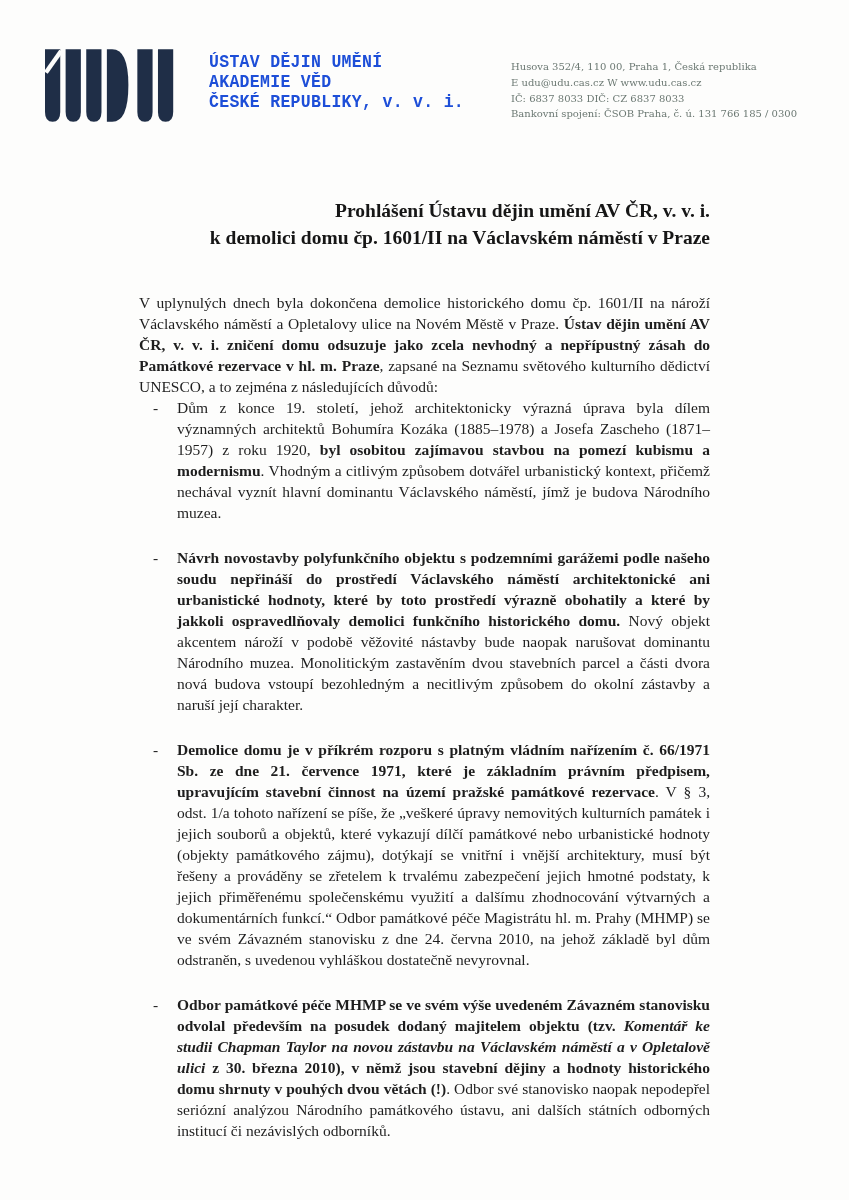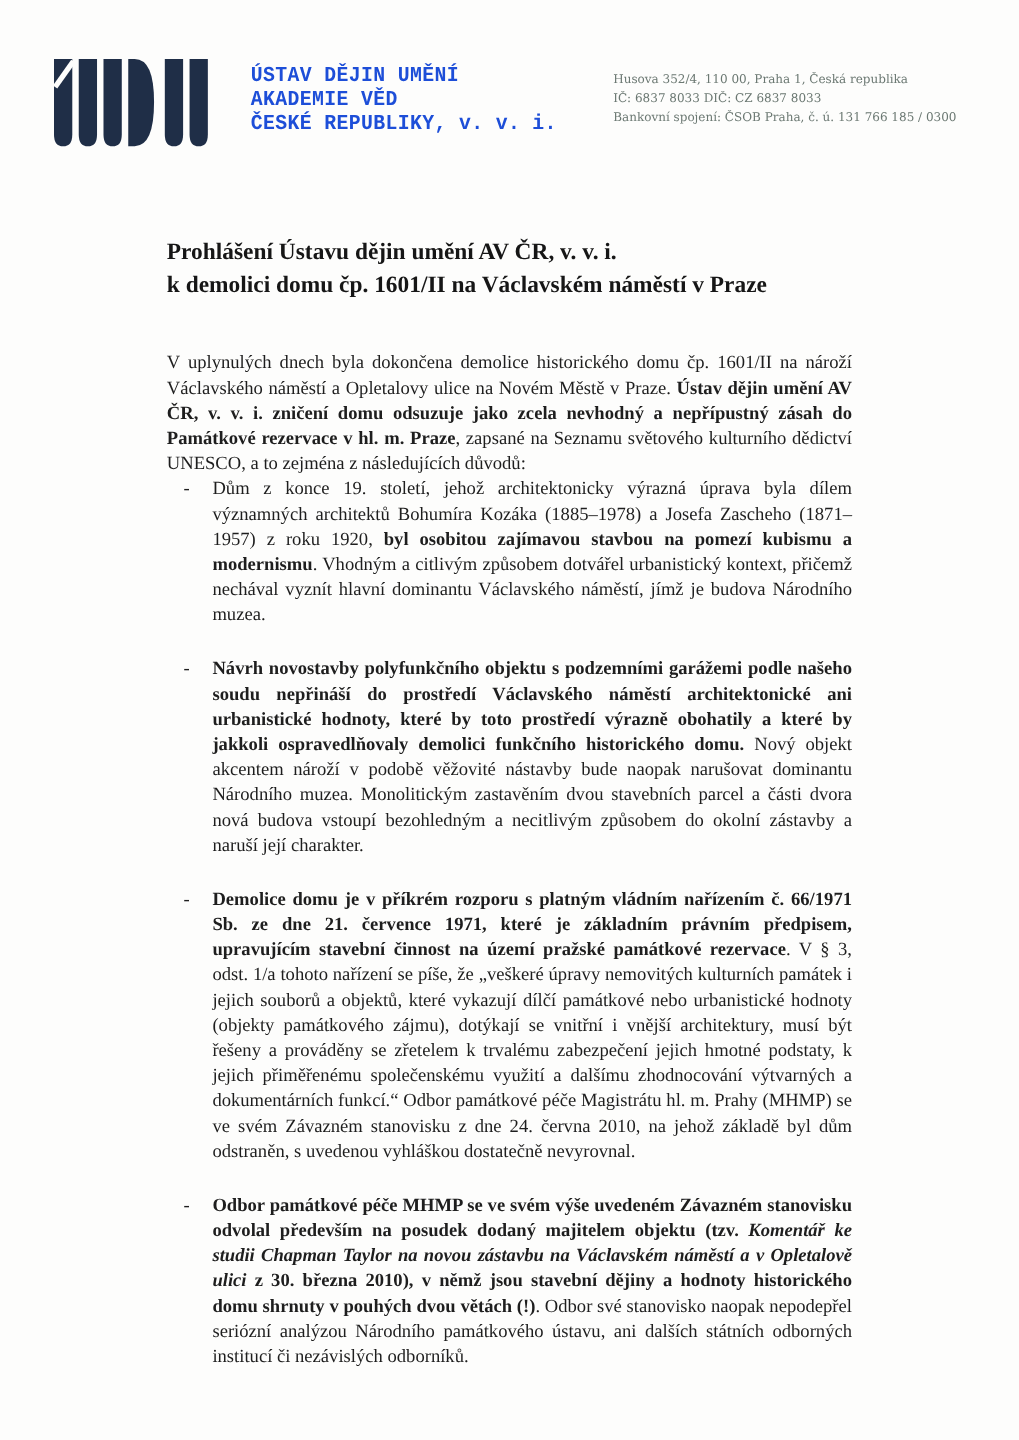--- a/index.html
+++ b/index.html
@@ -44,21 +44,21 @@
   
   .content {
     position: absolute;
     left: 139px; top: 197px;
     width: 571px;
   }
   .title {
     font-weight: bold;
     font-size: 19.5px;
     line-height: 27px;
-    text-align: left;
+    text-align: right;
     color: #161616;
   }
   .para {
     font-size: 15.5px;
     line-height: 21px;
     text-align: justify;
   }
   .intro { margin-top: 41px; }
   .bullets { display: flex; flex-direction: column; gap: 24px; }
   .bullet { display: flex; align-items: flex-start; }
@@ -98,20 +98,21 @@
     </div>
 
     <div class="inst">
       <div class="inst-line">ÚSTAV DĚJIN UMĚNÍ</div>
       <div class="inst-line">AKADEMIE VĚD</div>
       <div class="inst-line">ČESKÉ REPUBLIKY, v. v. i.</div>
     </div>
 
     <div class="contact">
       <div class="contact-line">Husova 352/4, 110 00, Praha 1, Česká republika</div>
+      <div class="contact-line">E udu@udu.cas.cz    W www.udu.cas.cz</div>
       <div class="contact-line">IČ: 6837 8033 DIČ: CZ 6837 8033</div>
       <div class="contact-line">Bankovní spojení: ČSOB Praha, č. ú. 131 766 185 / 0300</div>
     </div>
   </header>
 
   <main class="content">
     <h1 class="title">
       <div>Prohlášení Ústavu dějin umění AV ČR, v. v. i.</div>
       <div>k demolici domu čp. 1601/II na Václavském náměstí v Praze</div>
     </h1>

